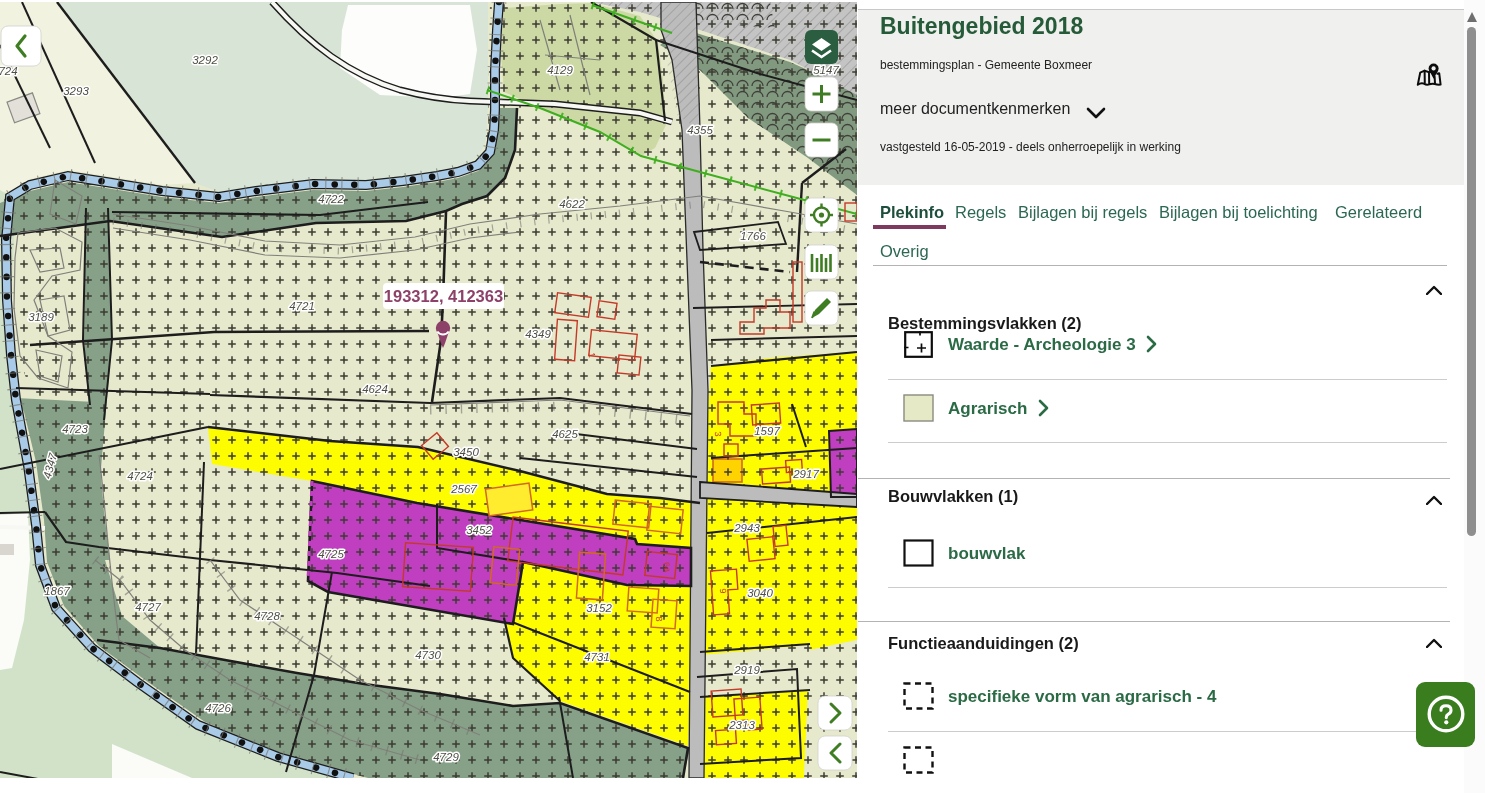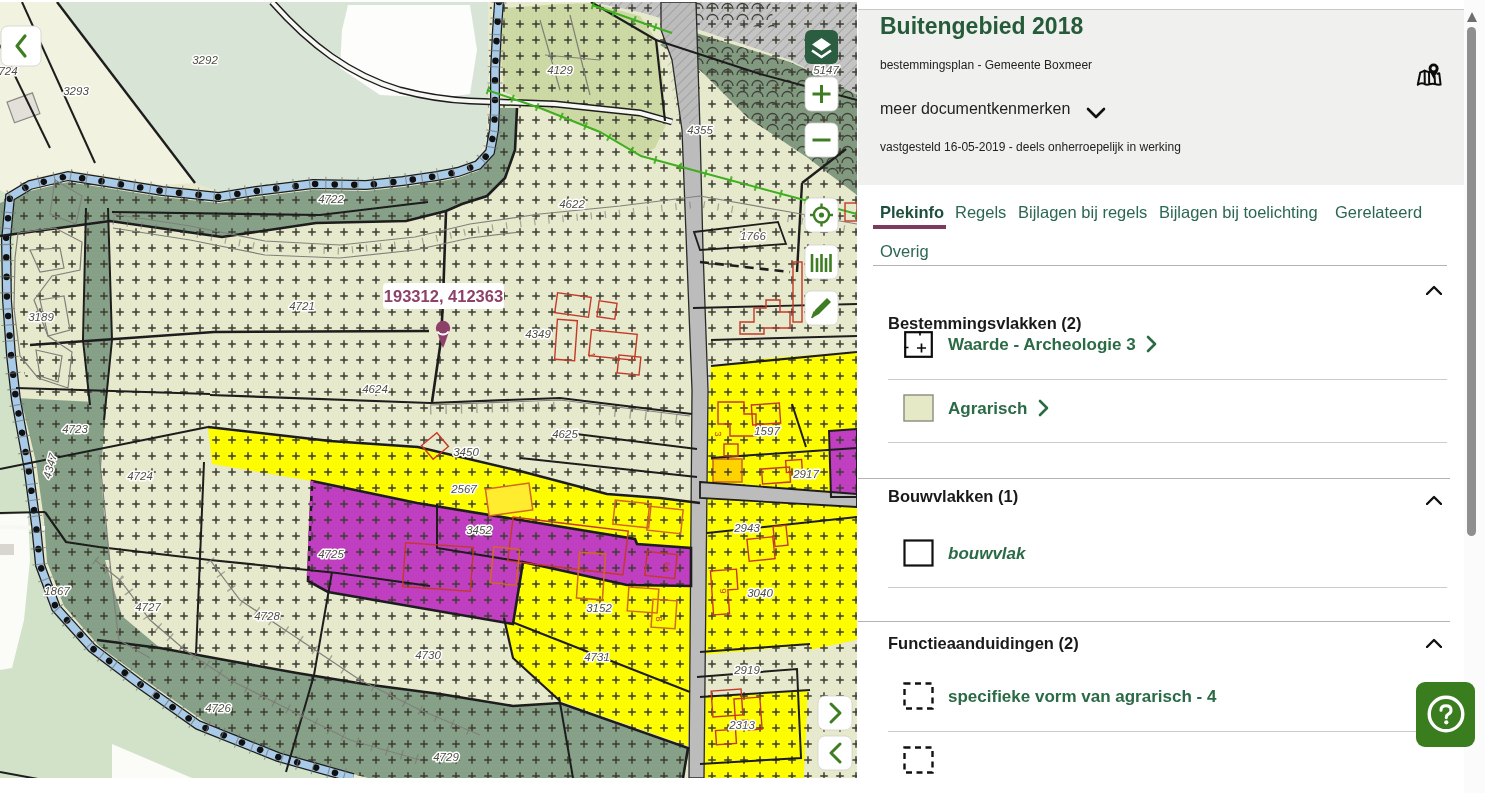--- a/index.html
+++ b/index.html
@@ -412,21 +412,21 @@
 
   <div class="sec" style="top:487px;">Bouwvlakken (1)</div>
   <svg class="chev" style="top:495px;" viewBox="0 0 16 10">
         <path d="M1 9 L8 2 L15 9" fill="none" stroke="#111" stroke-width="2.4" stroke-linecap="round" stroke-linejoin="round"></path>
       </svg>
 
   <svg style="position:absolute;left:45px;top:539px" width="31" height="28" viewBox="0 0 31 28">
     <rect x="1.5" y="1.5" width="28" height="25" fill="#fff" stroke="#111" stroke-width="2.2"></rect>
   </svg>
 
-  <div class="lnk" style="top:544px;font-style:italic;">bouwvlak</div>
+  <div class="lnk" style="top:544px;">bouwvlak</div>
   <div class="sepline" style="top:587px;"></div>
   <div class="divline" style="top:621px;"></div>
 
   <div class="sec" style="top:634px;">Functieaanduidingen (2)</div>
   <svg class="chev" style="top:638px;" viewBox="0 0 16 10">
         <path d="M1 9 L8 2 L15 9" fill="none" stroke="#111" stroke-width="2.4" stroke-linecap="round" stroke-linejoin="round"></path>
       </svg>
 
   <svg style="position:absolute;left:45px;top:682px" width="31" height="28" viewBox="0 0 31 28">
     <rect x="1.5" y="1.5" width="28" height="25" fill="#fff" stroke="#111" stroke-width="2.4" stroke-dasharray="6 4.5"></rect>

